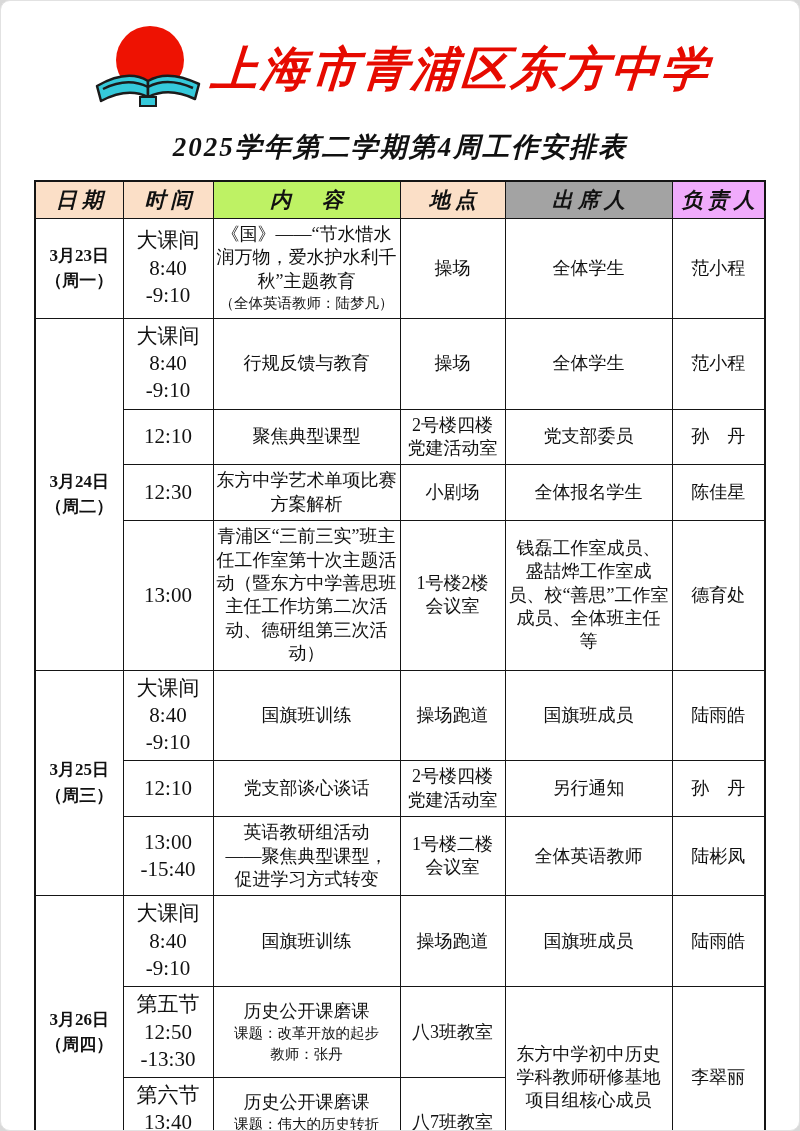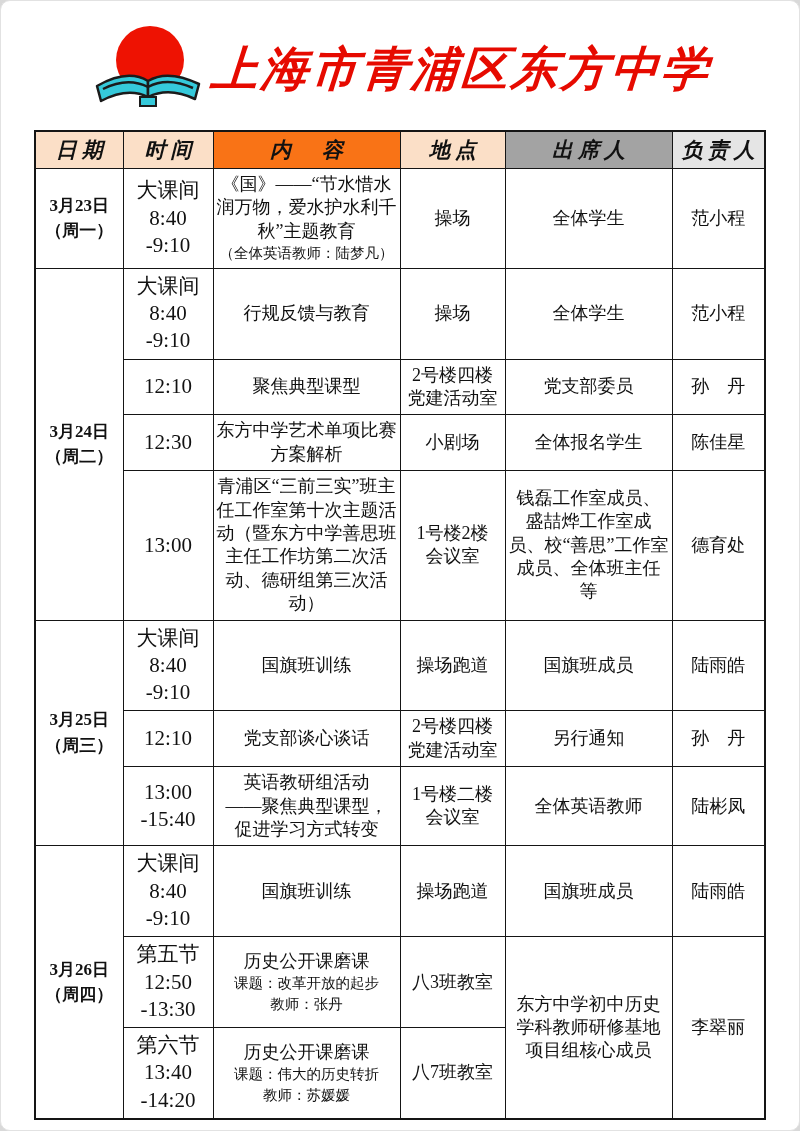--- a/index.html
+++ b/index.html
@@ -80,38 +80,39 @@
     <svg class="logo" viewBox="0 0 118 92" aria-hidden="true">
       <circle cx="61" cy="37" r="34" fill="#ee1202"></circle>
       <path d="M59 58 C46 50 29 51 8 63 L12 78 C31 68 47 68 59 74 Z" fill="#35c9da" stroke="#1b1b1b" stroke-width="2.5" stroke-linejoin="round"></path>
       <path d="M59 58 C72 50 89 51 110 61 L106 76 C87 67 71 68 59 74 Z" fill="#35c9da" stroke="#1b1b1b" stroke-width="2.5" stroke-linejoin="round"></path>
       <path d="M14 66 C32 57 47 58 59 64 M59 64 C72 57 88 58 104 65" stroke="#1b1b1b" stroke-width="2.5" fill="none"></path>
       <rect x="51" y="74" width="16" height="9" fill="#35c9da" stroke="#1b1b1b" stroke-width="2"></rect>
     </svg>
     <div class="school-name" style="color: rgb(230, 10, 0);">上海市青浦区东方中学</div>
   </div>
 
+  <div class="doc-title">2025学年第二学期第4周工作安排表</div>
 
   <table class="schedule">
     <colgroup>
       <col style="width:88px">
         <col style="width:90px">
         <col style="width:187px">
       <col style="width:105px">
         <col style="width:167px">
         <col style="width:93px">
     </colgroup>
     <thead>
       <tr>
         <th class="hdr" style="background: rgb(251, 223, 199);">日期</th>
         <th class="hdr" style="background: rgb(251, 223, 199);">时间</th>
-        <th class="hdr" style="background: #f97316;">内　容</th>
+        <th class="hdr" style="background: #bef264;">内　容</th>
         <th class="hdr" style="background: rgb(251, 223, 199);">地点</th>
         <th class="hdr" style="background: #a3a3a3;">出席人</th>
-        <th class="hdr" style="background: #e5e5e5; margin-top: 32px;">负责人</th>
+        <th class="hdr" style="background: #f0abfc; margin-top: 32px;">负责人</th>
       </tr>
     </thead>
     <tbody>
         <tr>
           <td class="cell date">3月23日
 （周一）</td>
           <td class="cell time">大课间
 8:40
 -9:10</td>
           <td class="cell"><div class="c-main">《国》——“节水惜水润万物，爱水护水利千秋”主题教育</div><div class="c-small">（全体英语教师：陆梦凡）</div></td>

